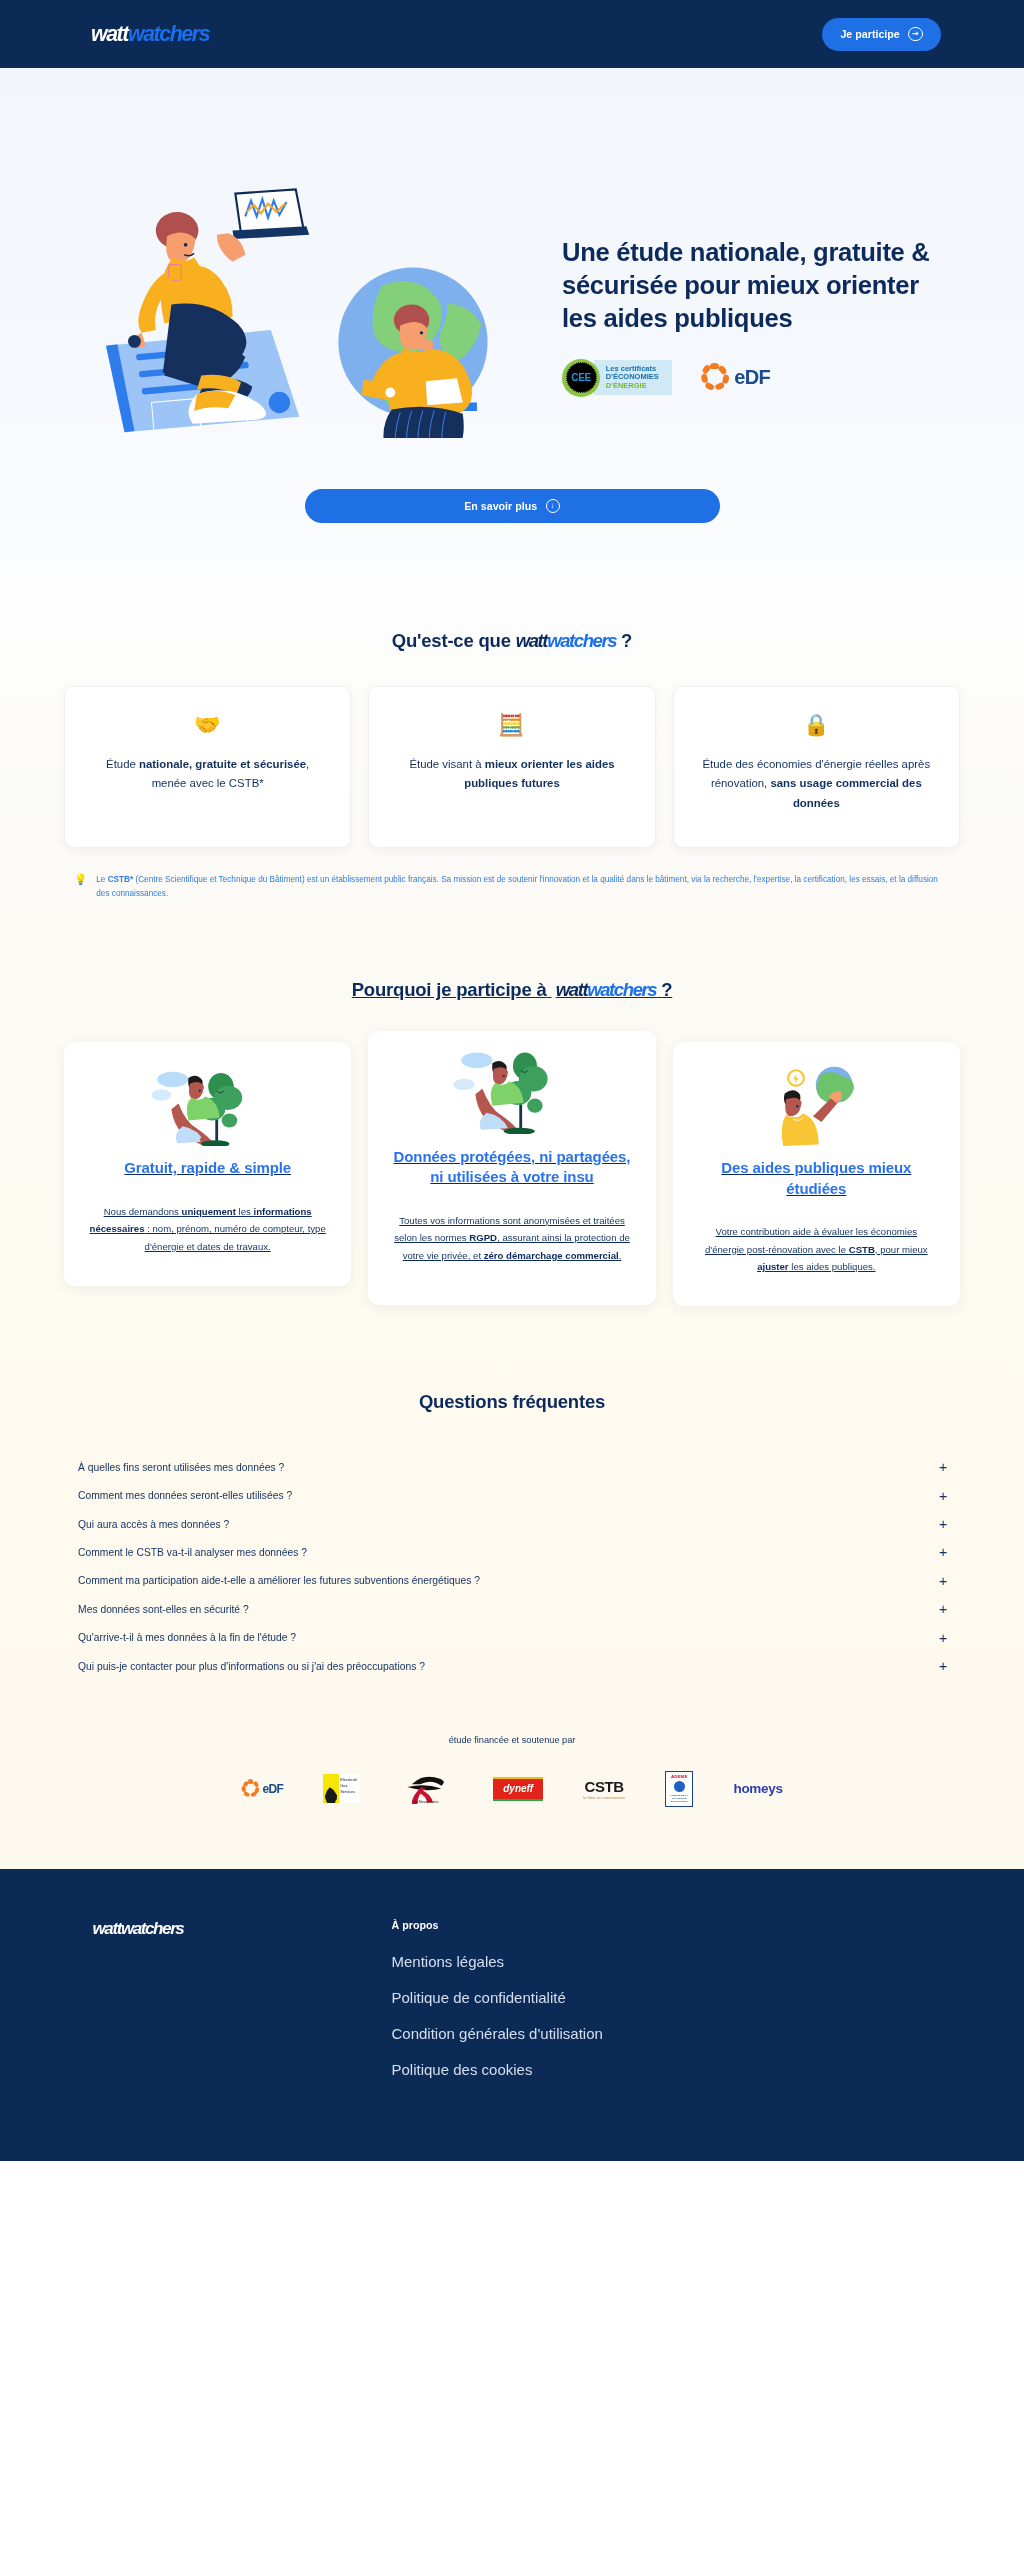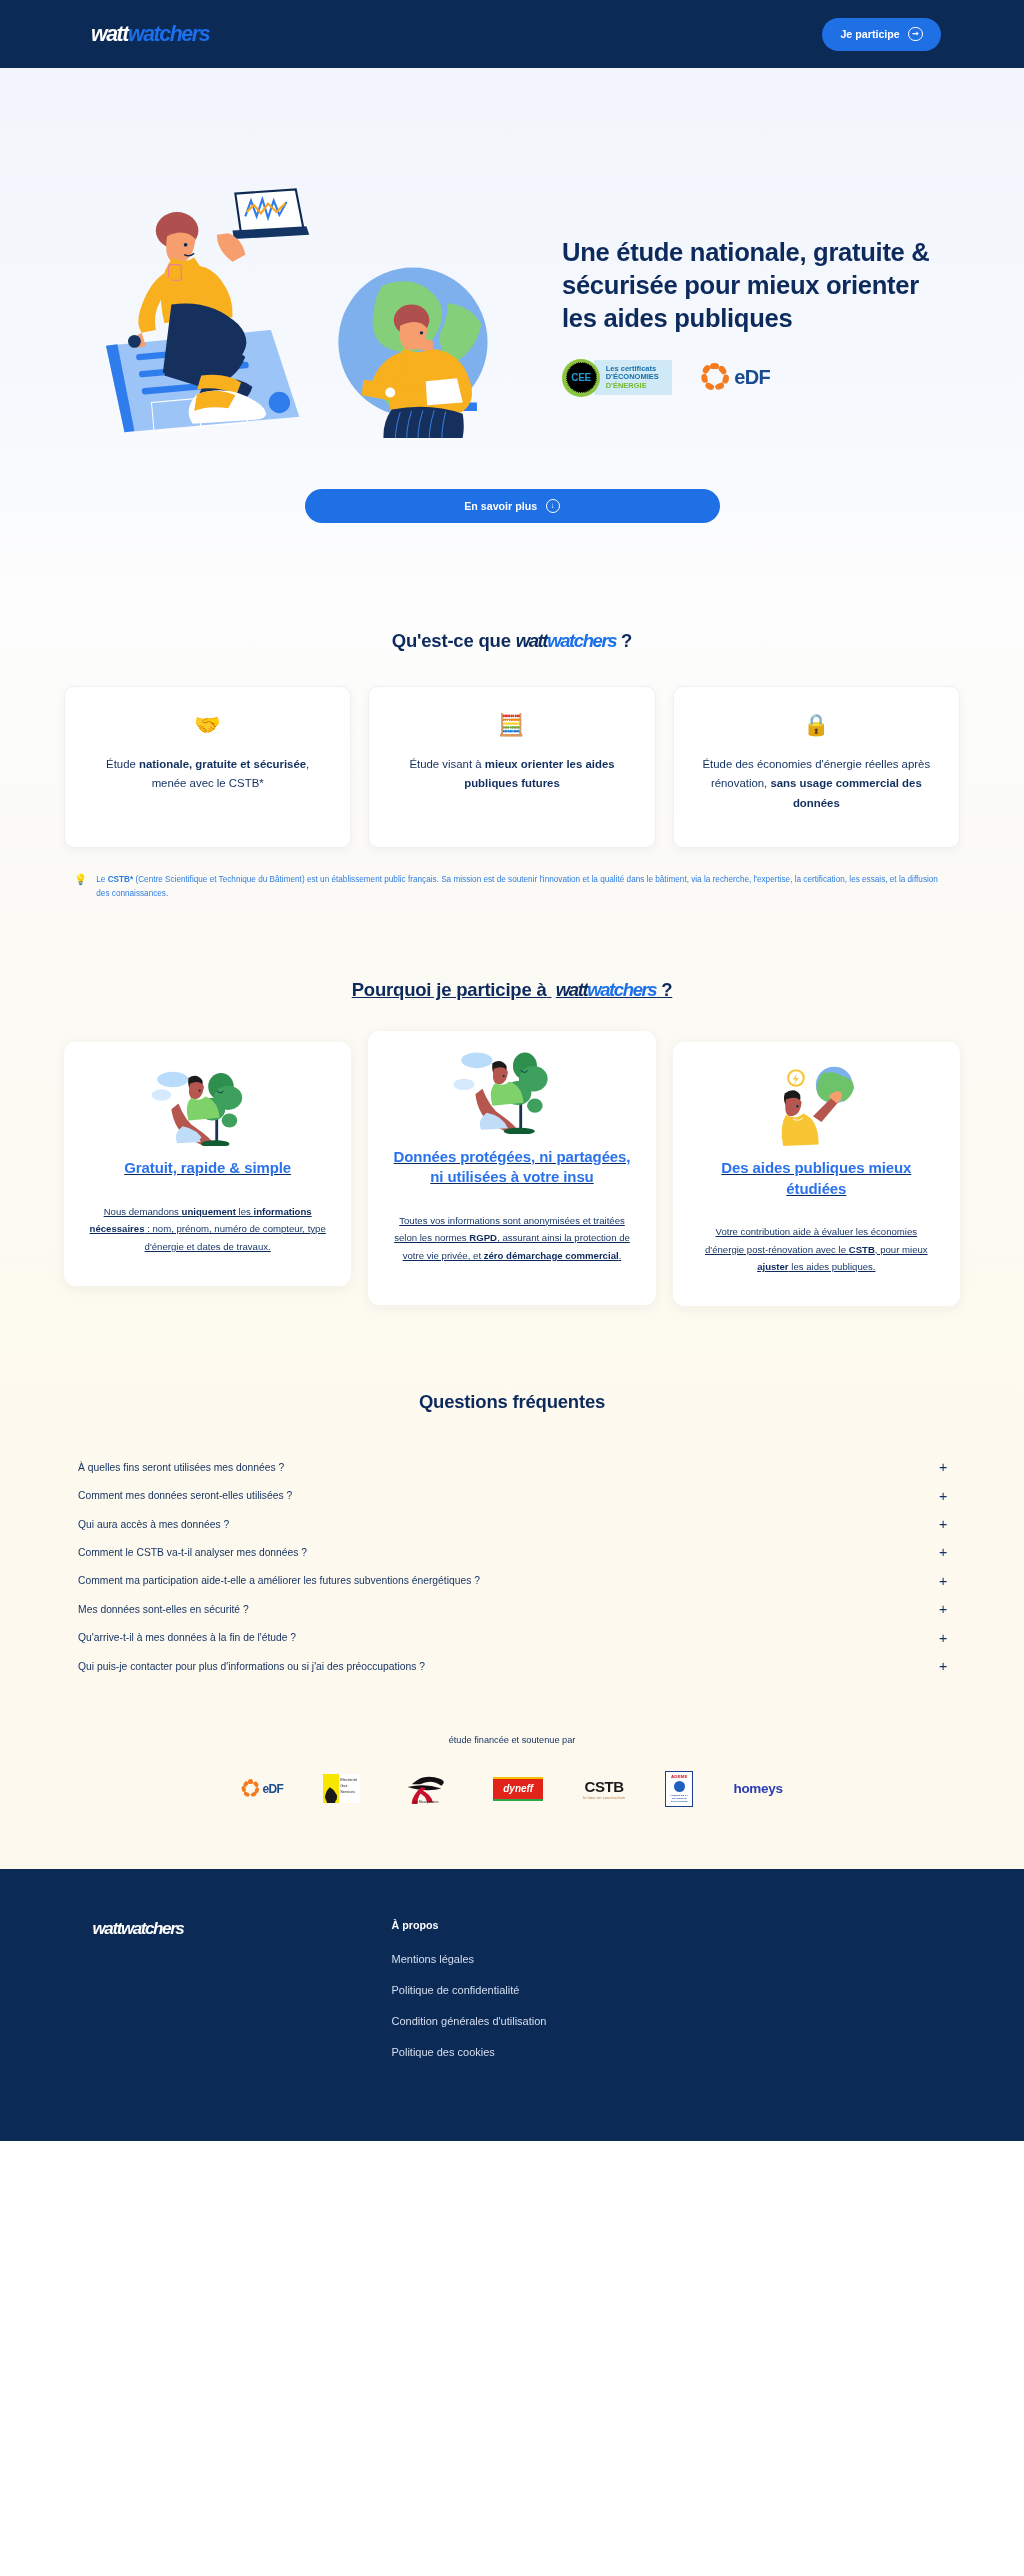--- a/index.html
+++ b/index.html
@@ -189,21 +189,21 @@
   .p-ademe .a-bot { font-size: 2.4px; font-weight: 700; color: #1c3f94; text-align: center; line-height: 1.35; }
   .p-homeys { font-size: 13.5px; font-weight: 700; color: #2a3db5; letter-spacing: -0.3px; }
 
   
   .footer { background: #0c2a56; padding: 50px 0 64px; }
   .footer-inner { width: 839px; margin: 0 auto; display: flex; gap: 64px; }
   .footer-logo { flex: 0 0 235px; }
   .footer-logo .logo { font-size: 17px; }
   .footer-col-title { color: #fff; font-size: 10.7px; font-weight: 700; margin-bottom: 21.3px; }
   .footer-link {
-    display: block; color: #d5dff0; font-size: 11px;
+    display: block; color: #d5dff0; font-size: 15px;
     text-decoration: none; margin-bottom: 19px; cursor: pointer;
   }
 </style>
 </head>
 <body>
 
 <div class="page">
 
   <header class="topbar">
     <div class="logo">

